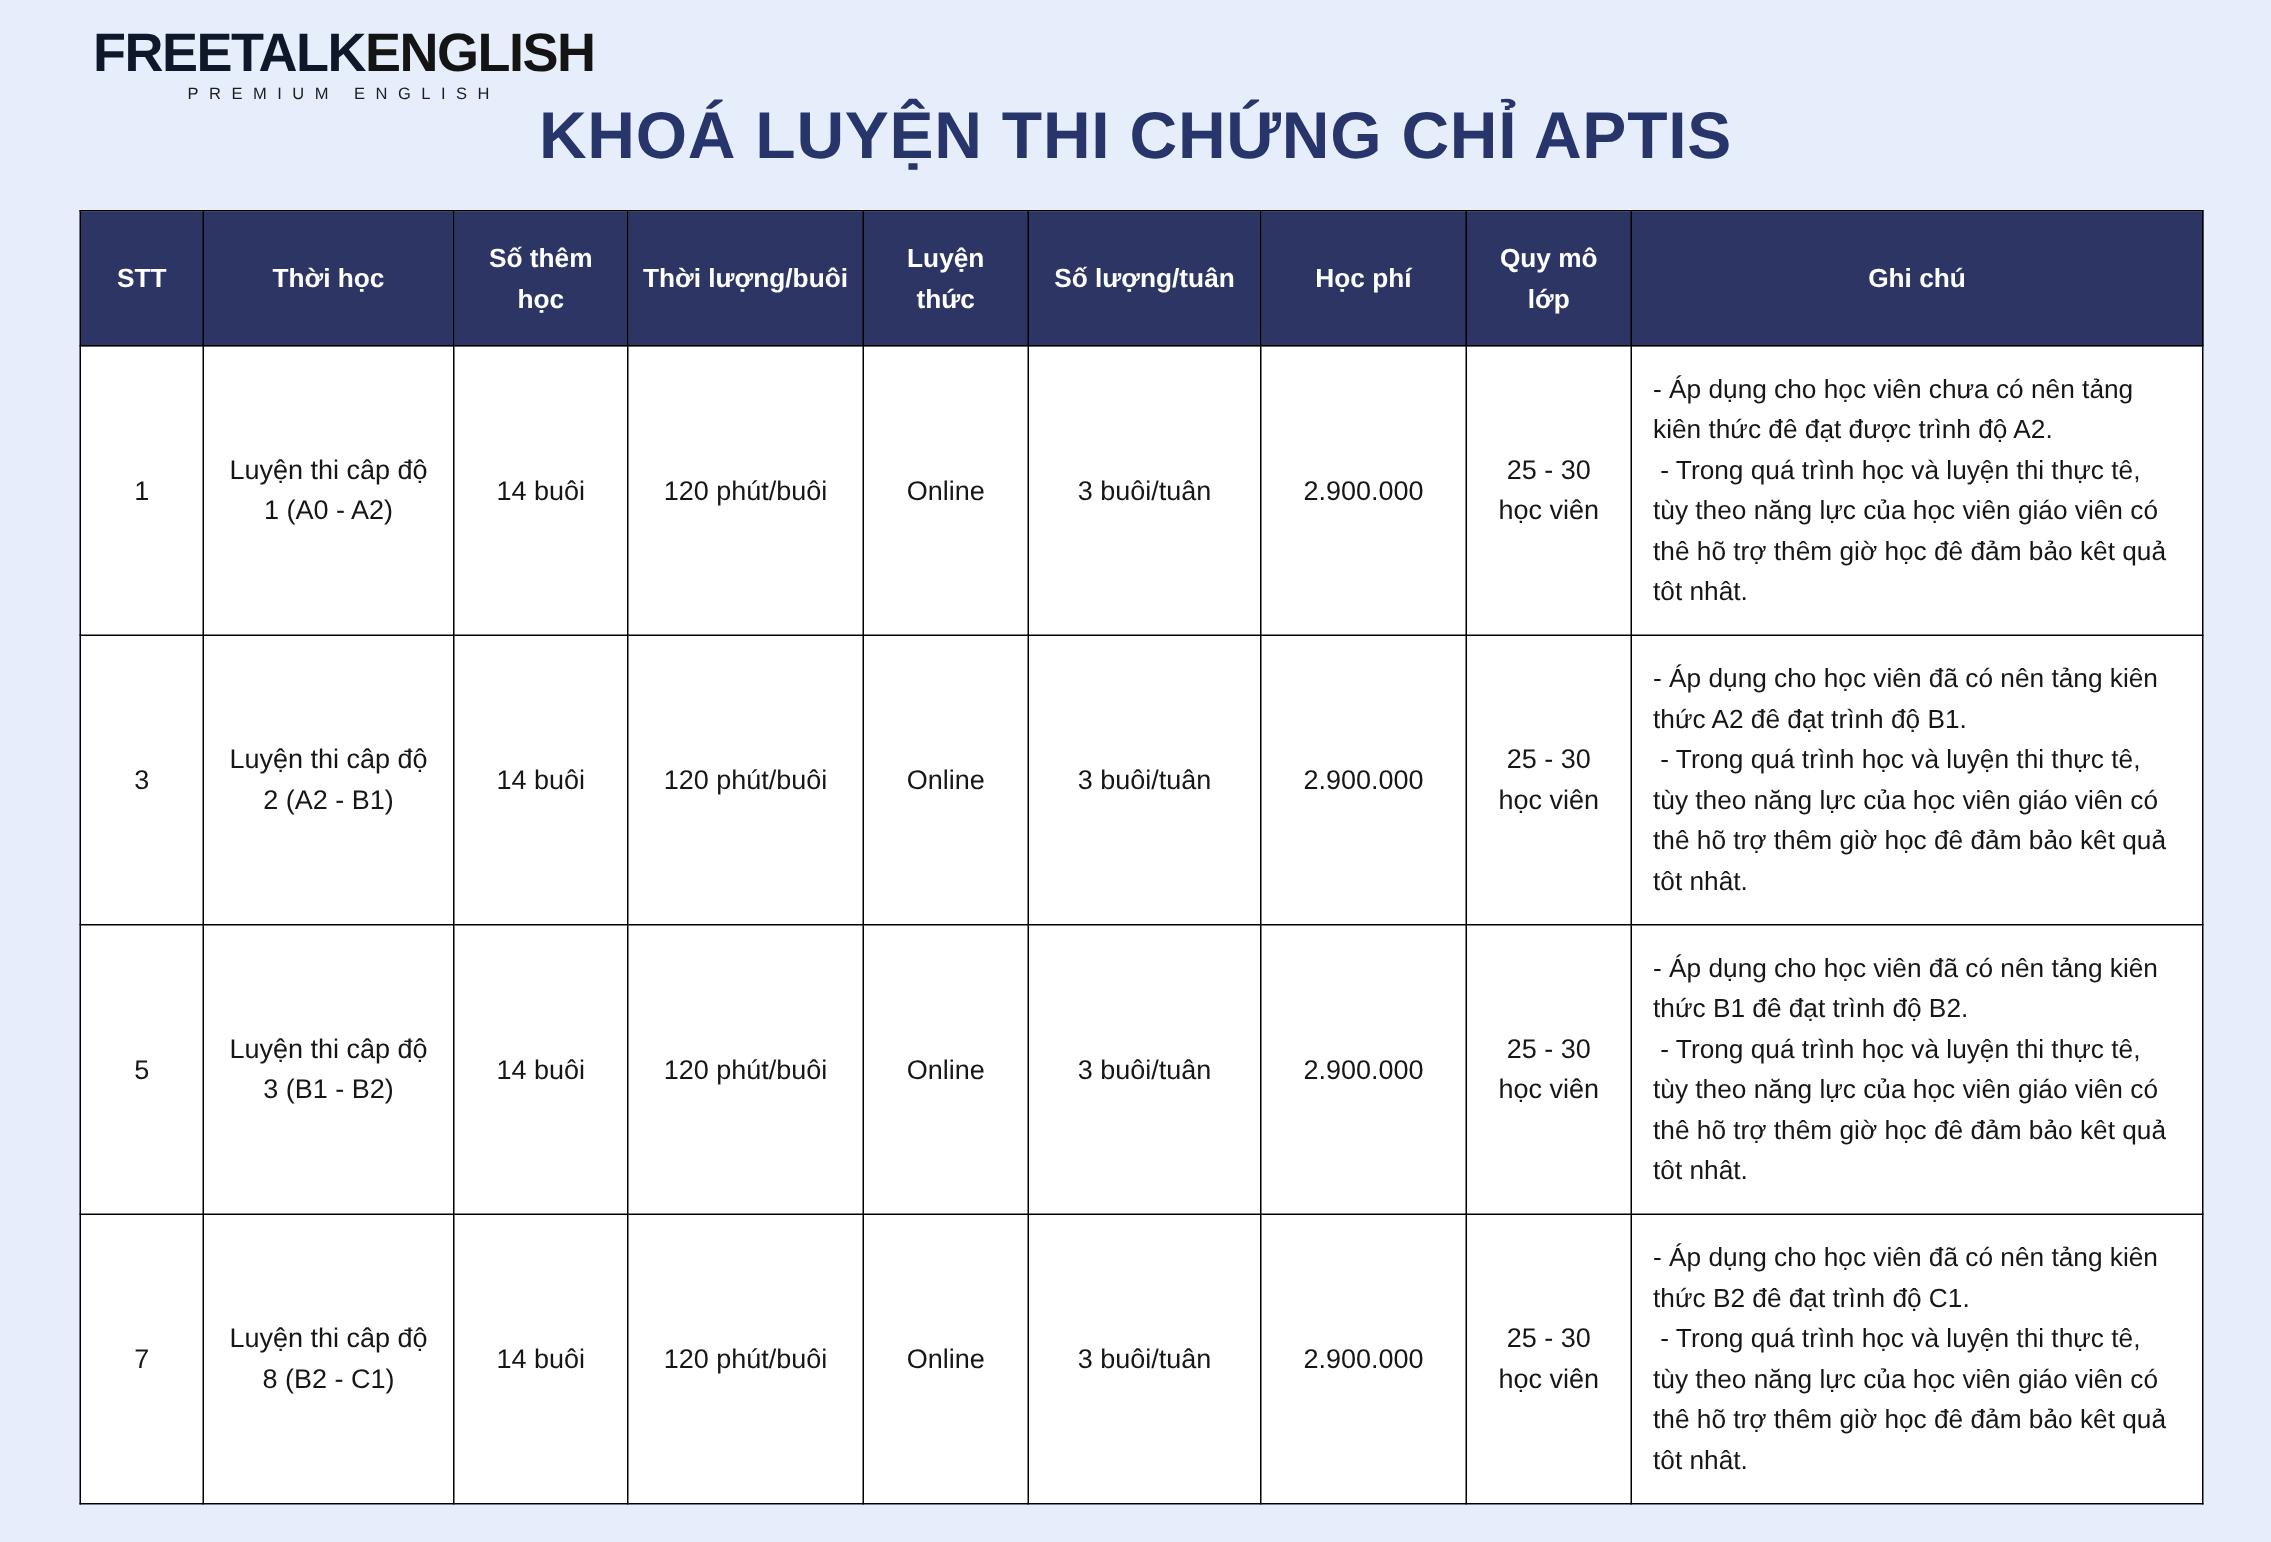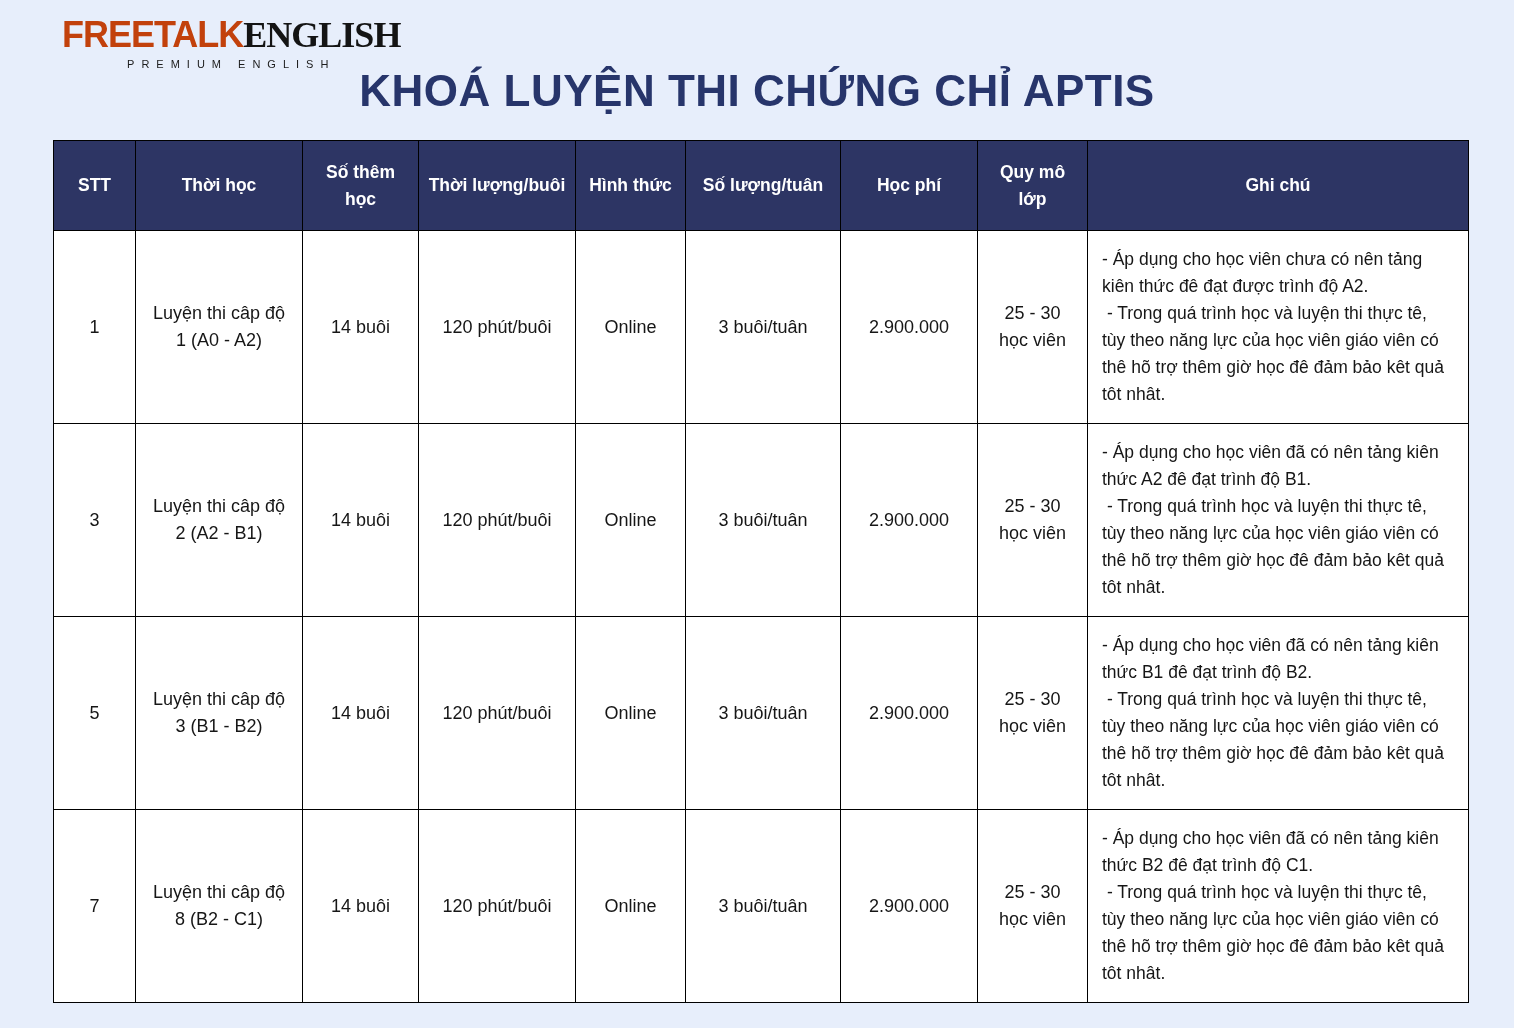--- a/index.html
+++ b/index.html
@@ -6,22 +6,22 @@
   html,body { margin:0; padding:0; }
   body {
     width:1514px; height:1028px;
     background:#e7eefb;
     font-family:"Liberation Sans", sans-serif;
     position:relative;
     overflow:hidden;
   }
   .logo { position:absolute; left:62px; top:16px; text-align:center; }
   .brand { font-size:36px; font-weight:800; letter-spacing:-1px; line-height:1.05; white-space:nowrap; }
-  .brand-red { color:#c2410c; }
-  .brand-dark { color:#141414;font-family:Liberation Serif, serif; }
+  .brand-red { color:#0f172a; }
+  .brand-dark { color:#141414; }
   .tagline { font-size:11px; letter-spacing:7px; color:#1c1c1c; margin-top:3px; font-weight:500; white-space:nowrap; }
   .page-title {
     position:absolute; top:66px; left:0; width:100%;
     text-align:center;
     font-size:44px; font-weight:800;
     color:#27356b;
     letter-spacing:0.5px;
   }
   table.pricing {
     position:absolute; left:53px; top:140px;
@@ -81,21 +81,21 @@
     <col style="width:137px">
       <col style="width:110px">
       <col style="width:381px">
   </colgroup>
   <thead>
     <tr>
       <th>STT</th>
       <th>Thời học</th>
       <th>Số thêm học</th>
       <th>Thời lượng/buôi</th>
-      <th>Hình thức</th>
+      <th>Luyện thức</th>
       <th>Số lượng/tuân</th>
       <th>Học phí</th>
       <th>Quy mô lớp</th>
       <th>Ghi chú</th>
     </tr>
   </thead>
   <tbody>
     <tr>
       <td>1</td>
       <td>Luyện thi câp độ 1 (A0 - A2)</td>

